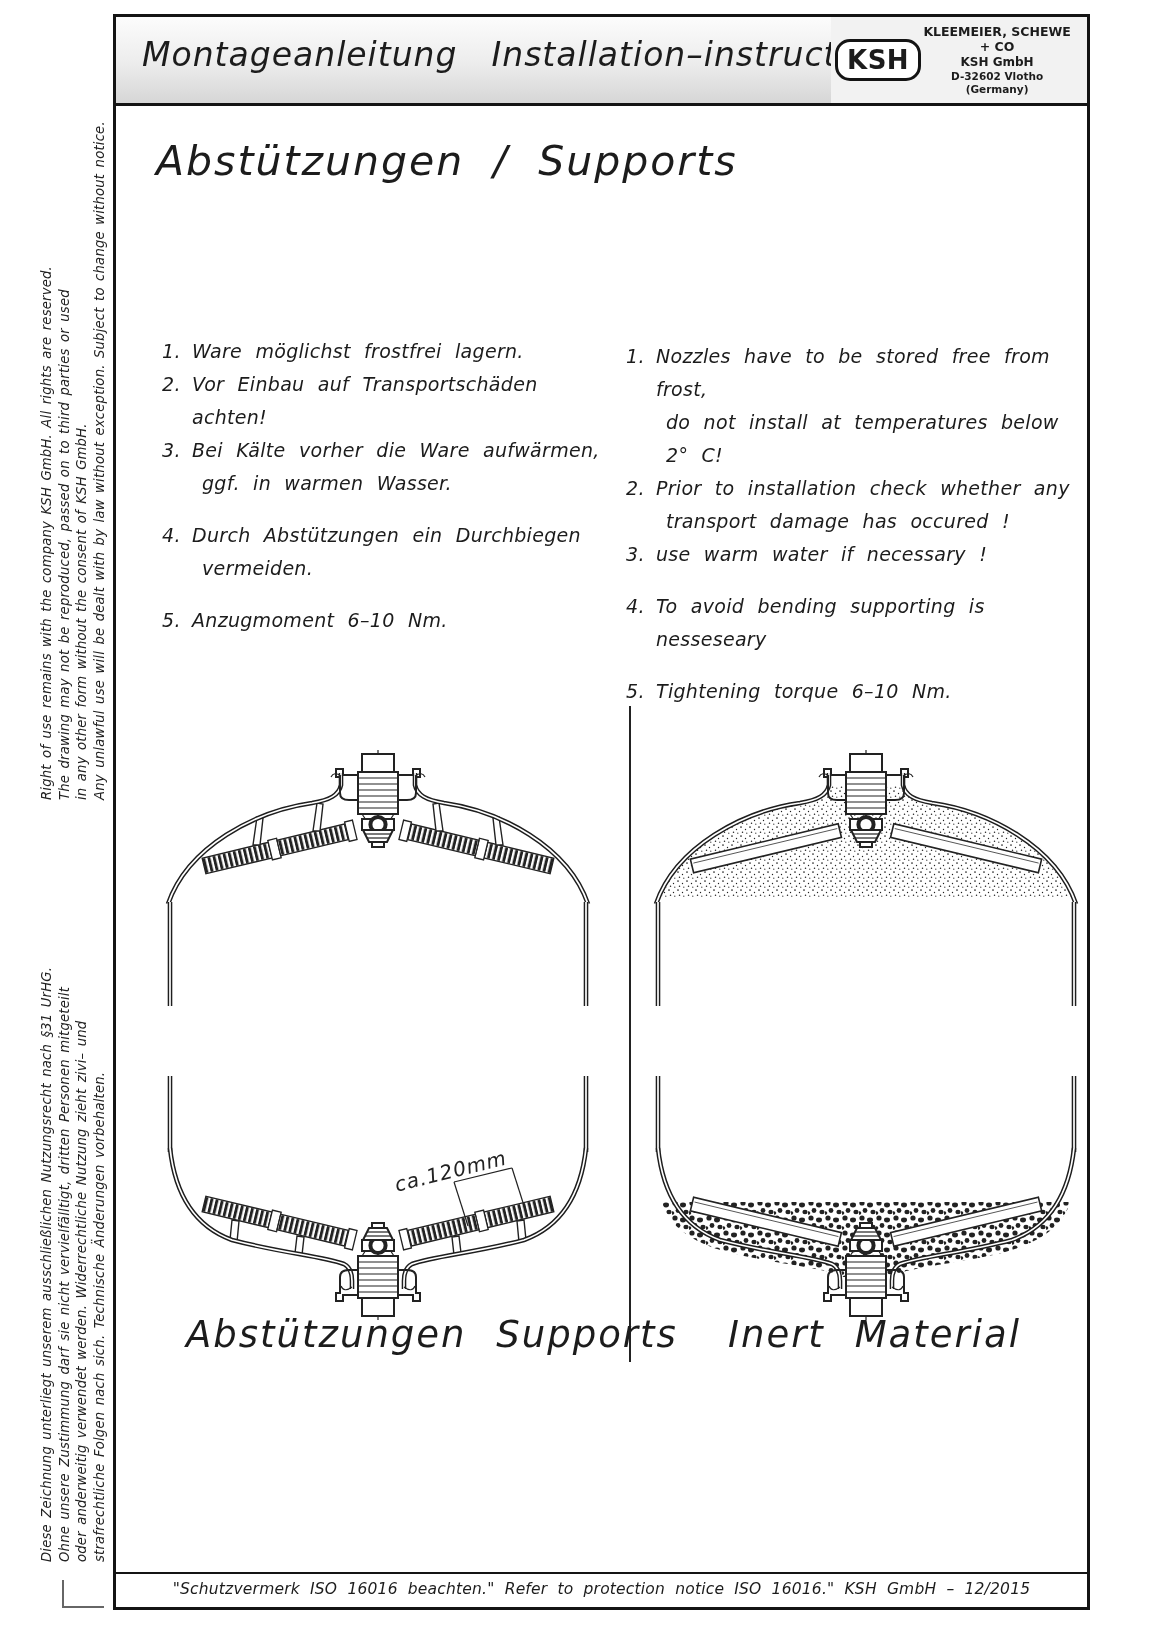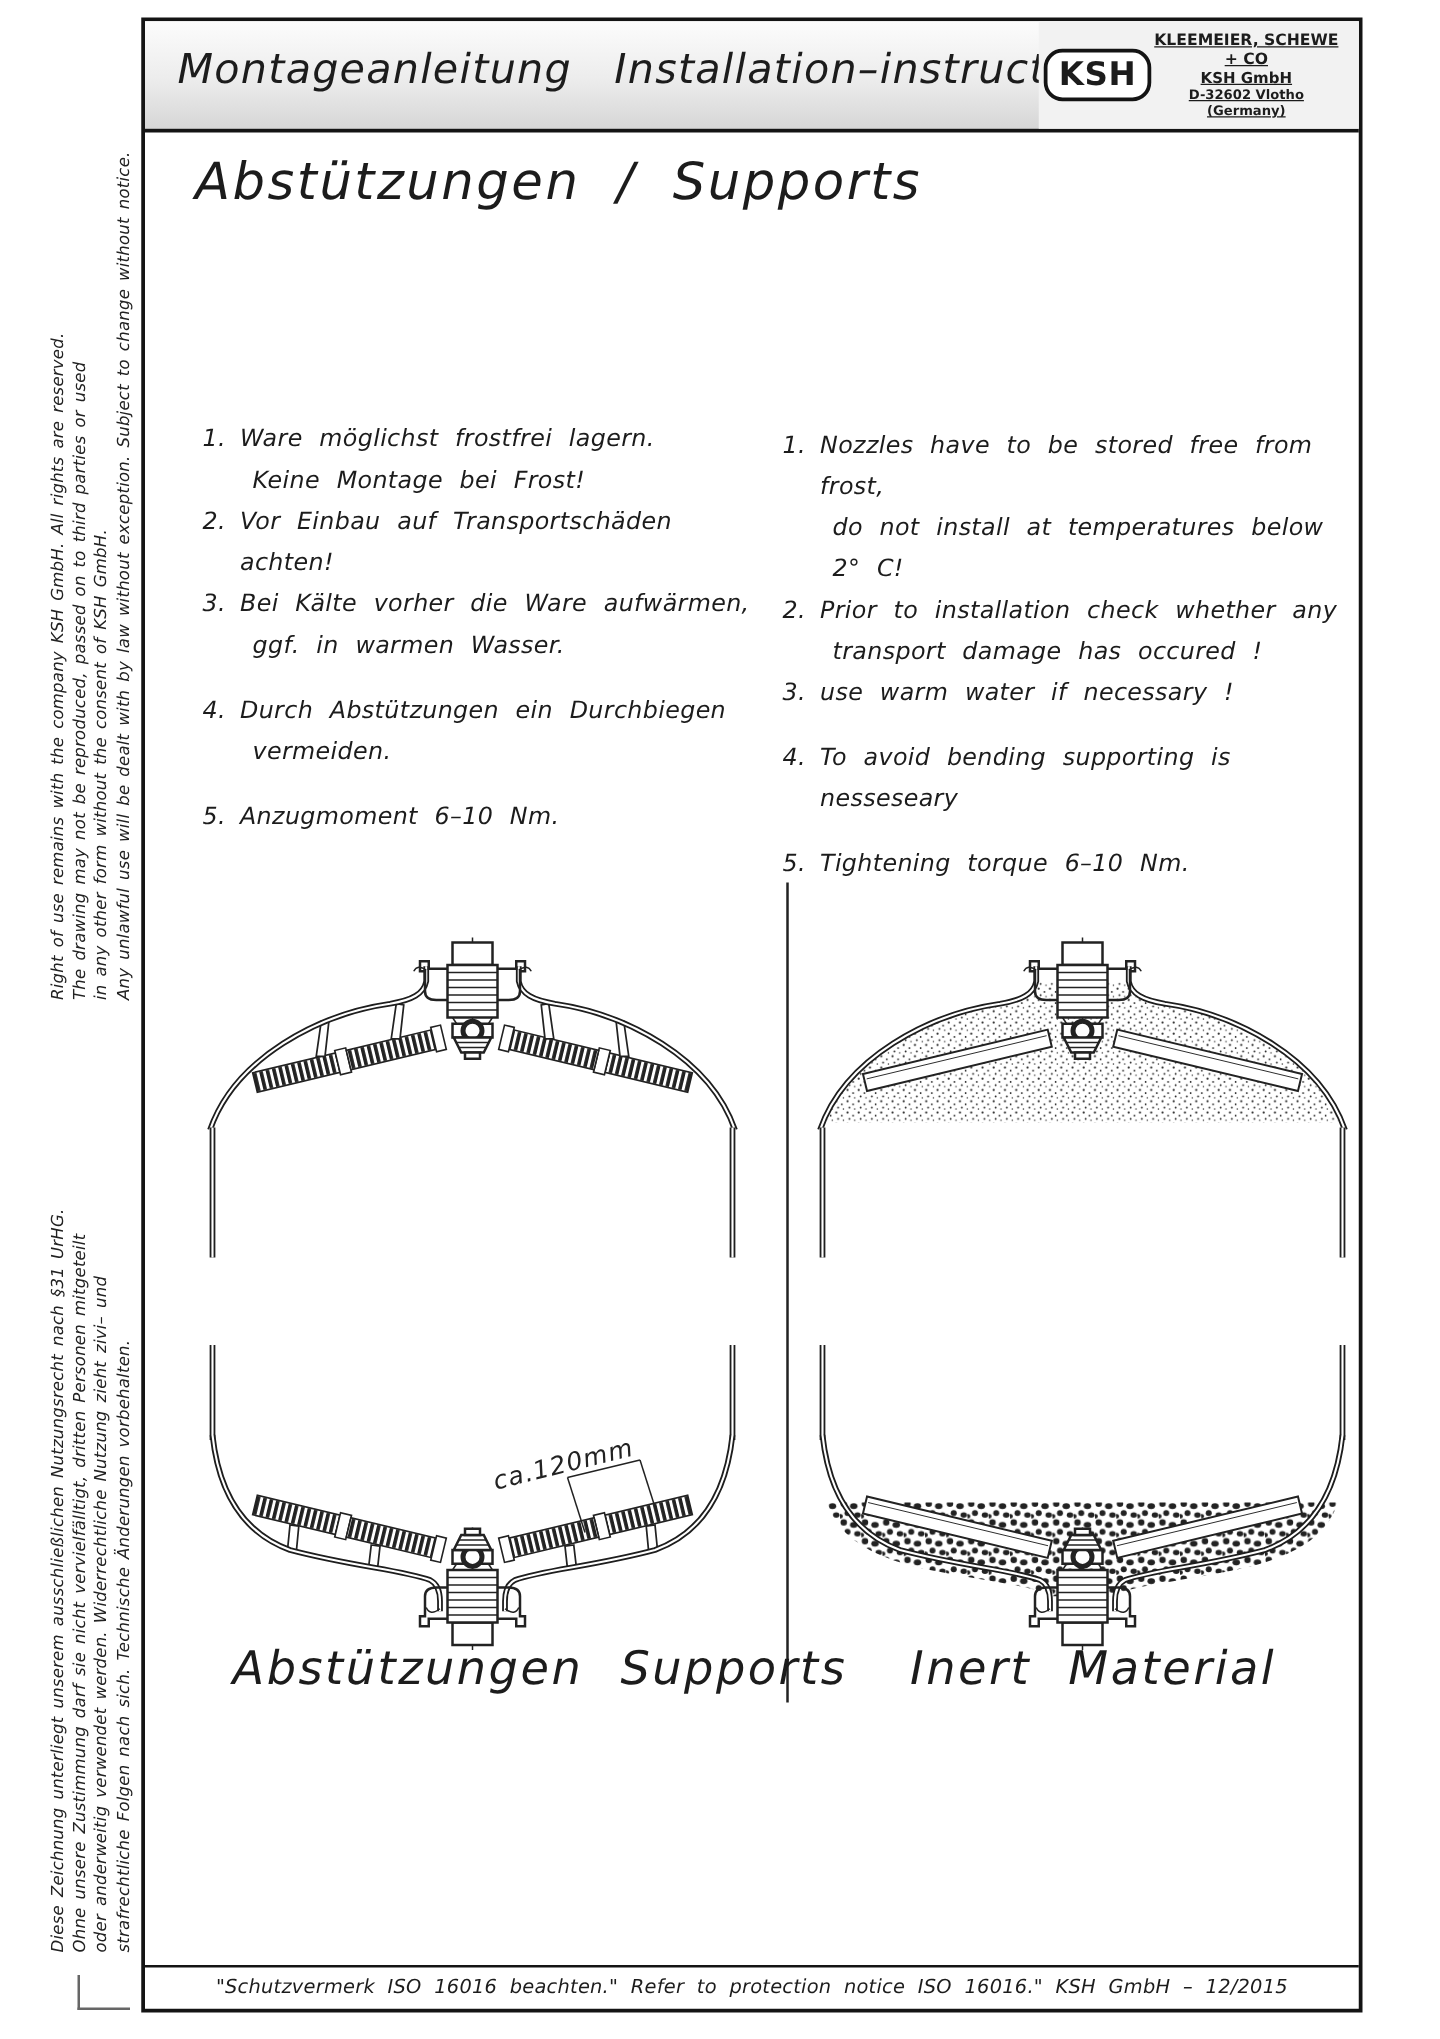--- a/index.html
+++ b/index.html
@@ -19,26 +19,26 @@
          border:3.5px solid #141414;box-sizing:border-box;background:#fff;}
 
   .header{position:absolute;left:0;top:0;right:0;height:86px;border-bottom:3px solid #141414;
           background:linear-gradient(180deg,#fcfcfc 0%,#ececec 55%,#d6d6d6 100%);}
   .hdr-title{position:absolute;left:26px;top:18px;font-style:italic;font-size:33px;letter-spacing:1px;white-space:nowrap;}
   .hdr-title .t2{margin-left:34px;}
   .hdr-right{position:absolute;right:0;top:0;bottom:0;width:256px;background:#f2f2f2;
              display:flex;align-items:center;}
   .ksh-logo{border:3.5px solid #141414;border-radius:15px;background:#fff;font-weight:bold;
             font-size:26px;padding:3px 9px;margin-left:4px;letter-spacing:.5px;}
-  .company{flex:1;text-align:center;font-weight:bold;line-height:1.25;padding-right:14px;text-decoration:underline;}
+  .company{flex:1;text-align:center;font-weight:bold;line-height:1.25;padding-right:14px;}
   .company .c1{font-size:12.5px;}
   .company .c2{font-size:12px;}
   .company .c3{font-size:10.5px;}
 
-  .page-title{position:absolute;left:40px;top:104px;font-style:italic;font-size:41px;
+  .page-title{position:absolute;left:40px;top:120px;font-style:italic;font-size:41px;
               letter-spacing:2px;word-spacing:14px;}
 
   
   .ilist{position:absolute;font-style:italic;font-size:19px;line-height:33px;
          letter-spacing:.3px;word-spacing:7px;}
   .ilist-de{left:46px;top:318px;width:440px;}
   .ilist-en{left:510px;top:323px;width:450px;}
   .li{display:flex;}
   .li.gap{margin-top:19px;}
   .li .num{width:30px;flex:0 0 30px;}
@@ -97,21 +97,20 @@
     </div>
   </div>
 
   <div class="page-title">Abstützungen / Supports</div>
 
   <div class="ilist ilist-de">
     <div class="li">
       <span class="num">1.</span>
       <div class="lt">
           <div>Ware möglichst frostfrei lagern.</div>
-          <div>Keine Montage bei Frost!</div>
         </div>
     </div>
     <div class="li">
       <span class="num">2.</span>
       <div class="lt">
           <div>Vor Einbau auf Transportschäden achten!</div>
         </div>
     </div>
     <div class="li">
       <span class="num">3.</span>

